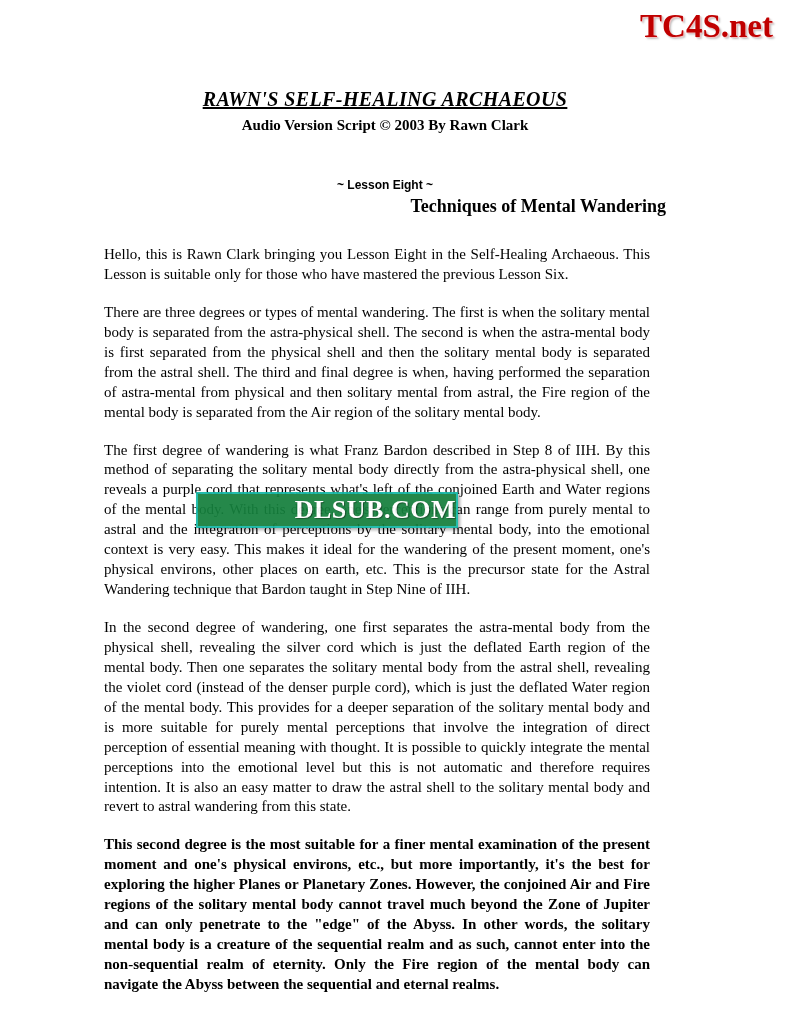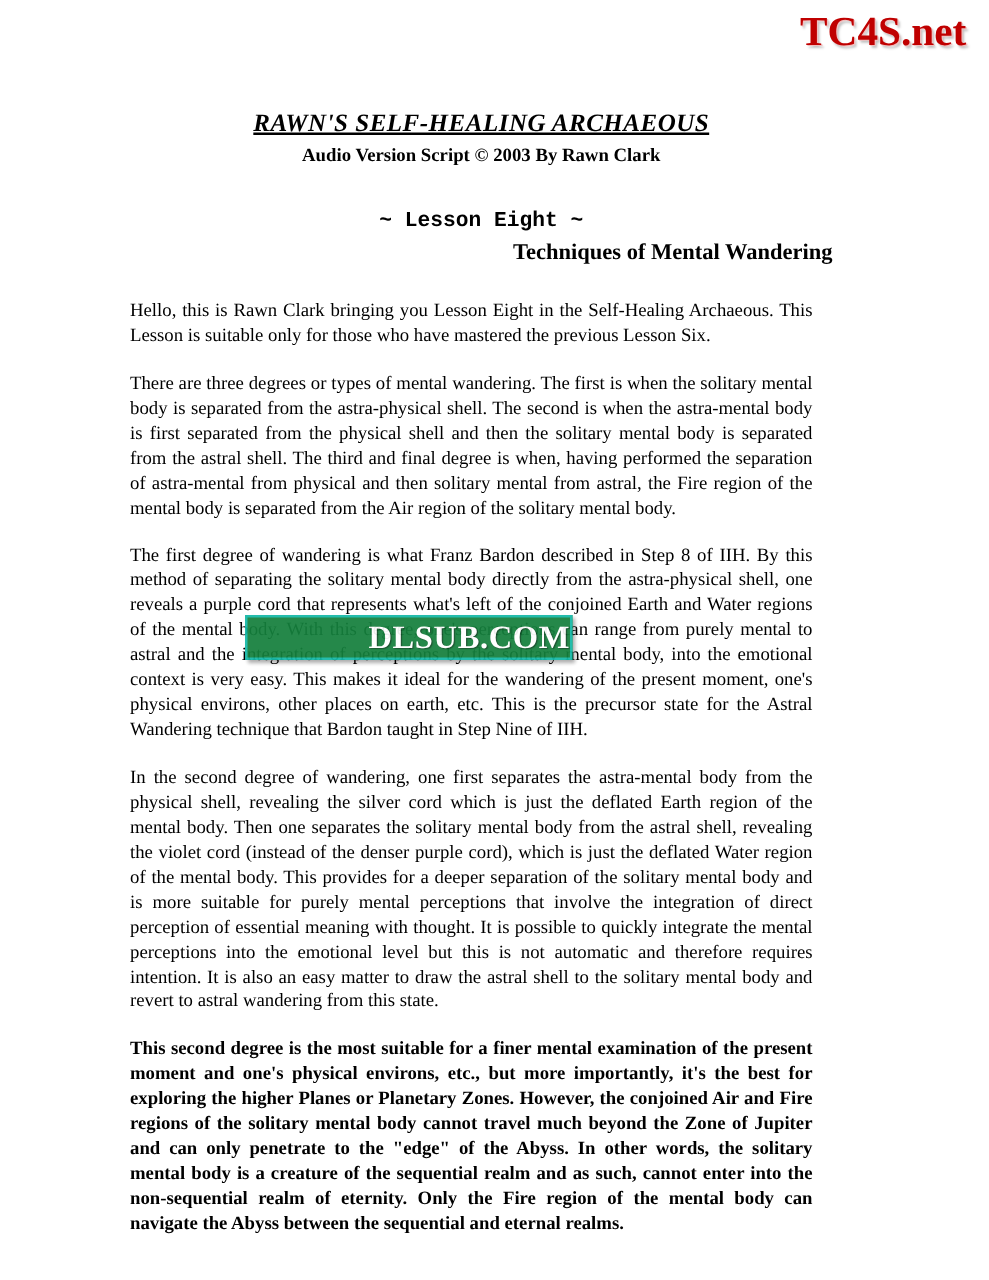--- a/index.html
+++ b/index.html
@@ -92,28 +92,28 @@
     text-decoration: underline;
     letter-spacing: 0.4px;
     margin: 0 0 6px 0;
   }
 
   .doc-subtitle {
     text-align: center;
     font-family: "Liberation Serif", serif;
     font-weight: bold;
     font-size: 15px;
-    margin: 0 0 34px 0;
+    margin: 0 0 44px 0;
   }
 
   .lesson-heading {
     text-align: center;
-    font-family: Liberation Mono, monospace;
+    font-family: Liberation Sans, sans-serif;
     font-weight: bold;
-    font-size: 17px;
+    font-size: 12px;
     margin: 0 0 4px 0;
   }
 
   .lesson-subheading {
     text-align: right;
     font-family: "Liberation Serif", serif;
     font-weight: bold;
     font-size: 18px;
     margin: 0 0 28px 0;
   }

